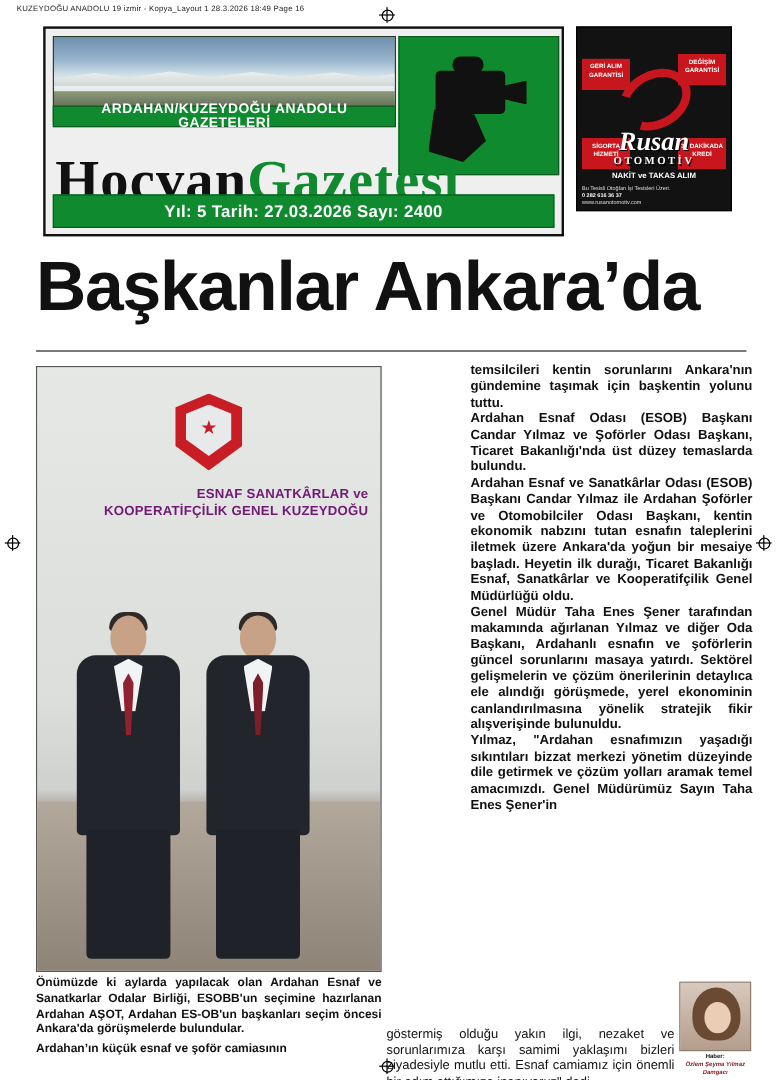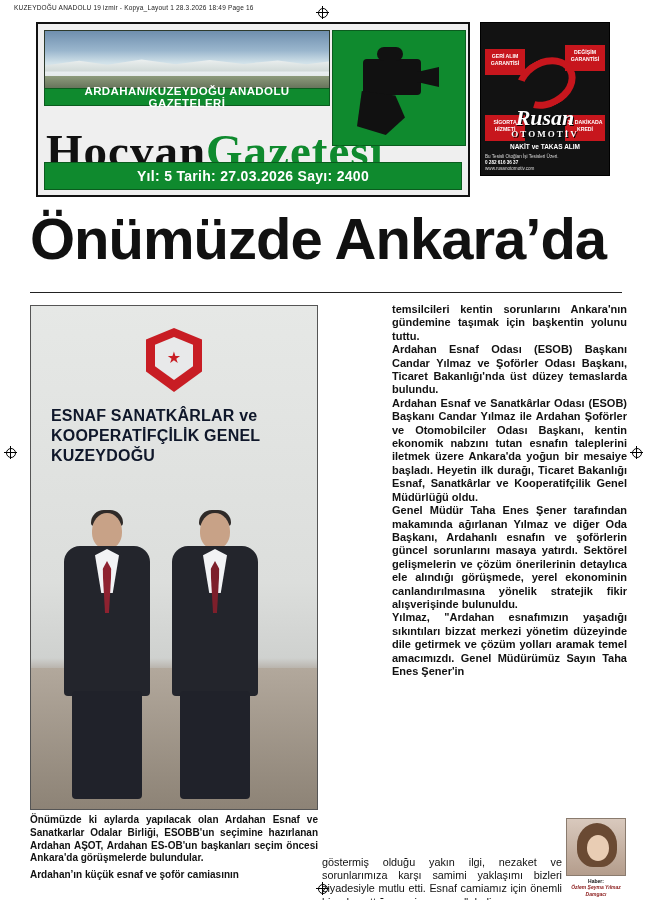--- a/index.html
+++ b/index.html
@@ -263,25 +263,25 @@
   }
   .photo .logo .star {
     position: absolute; left: 50%; top: 22px; transform: translate(-50%,0);
     color: #c81d24; font-size: 16px; line-height: 1;
   }
   .photo .cap1 {
     position: absolute;
     left: 20px; right: 10px; top: 100px;
     font-family: "Liberation Sans", sans-serif;
     font-weight: bold;
-    font-size: 16px;
-    color: #0f172a;
+    font-size: 11px;
+    color: #701a75;
     letter-spacing: .2px;
     line-height: 1.25;
-    text-align: left;
+    text-align: right;
   }
   .photo .man {
     position: absolute;
     bottom: 6px;
     width: 96px; height: 290px;
   }
   .photo .man .head {
     position: absolute; left: 50%; top: 0; transform: translateX(-50%);
     width: 30px; height: 36px; border-radius: 50% 50% 45% 45%;
     background: #c8a287;
@@ -448,21 +448,21 @@
     <small>OTOMOTİV</small>
   </div>
   <div class="tagline">NAKİT ve TAKAS ALIM</div>
   <div class="footer">
     <div>Bu Tesisli Otoğlan İşi Tesisleri Üzeri.</div>
     <div class="ph">0 282 616 36 37</div>
     <div>www.rusanotomotiv.com</div>
   </div>
 </div>
 
-<div class="headline">Önümüzde Ankara’da</div>
+<div class="headline">Başkanlar Ankara’da</div>
 <div class="headline-rule"></div>
 
 <div class="photo">
   <div class="wall"></div>
   <div class="floor"></div>
   <div class="logo">
     <div class="crest"></div>
     <div class="crest-inner"></div>
     <div class="star">★</div>
   </div>

